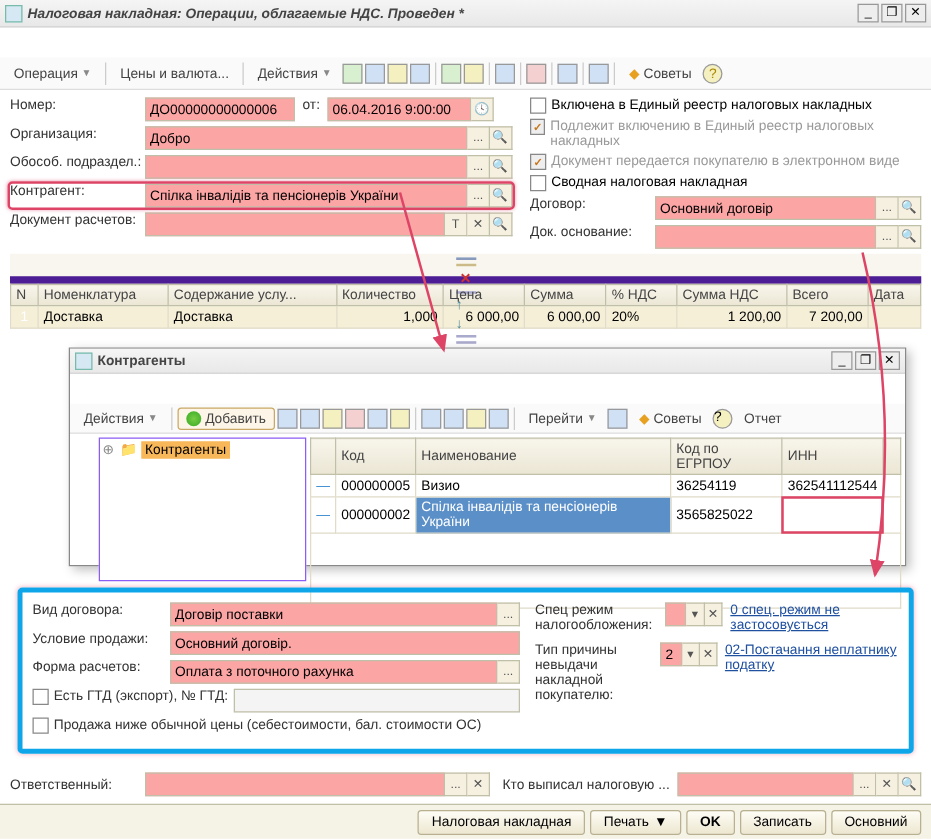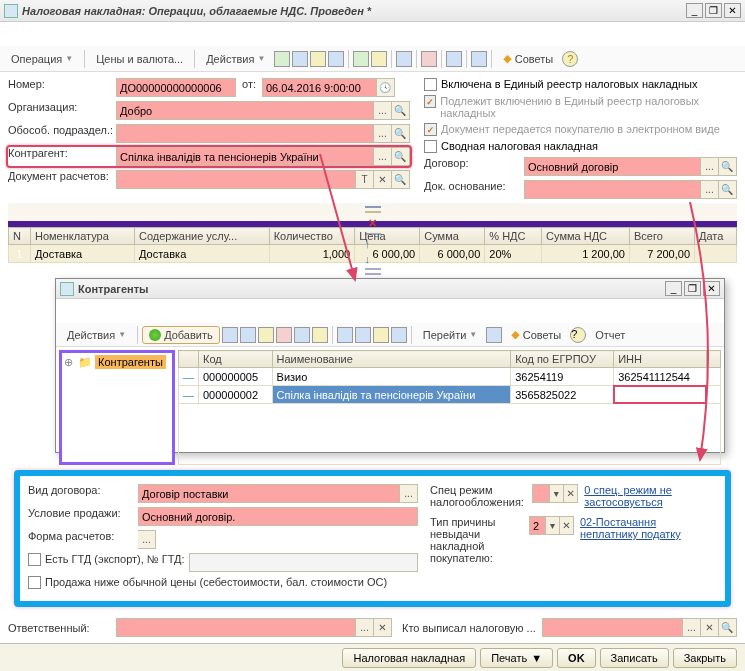--- a/index.html
+++ b/index.html
@@ -43,26 +43,26 @@
 .gico.up::after { content: "↑"; color: #489; }
 .gico.dn::after { content: "↓"; color: #489; }
 .gico.s { background: #eef; border: 1px solid #aac; }
 .grid { border: 1px solid #c0bfa8; }
 .grid th { background: linear-gradient(#f8f5eb,#ebe6d4); border: 1px solid #c0bfa8; padding: 2px 4px; text-align: left; font-weight: normal; color: #444; }
 .grid td { border: 1px solid #e0dcc8; padding: 2px 4px; height: 18px; }
 .grid tbody tr.sel td { background: #f5efd8; }
 .rownum { background: #7aa5d6; color: #fff; text-align: center; }
 .subwin { position: absolute; left: 55px; top: 278px; width: 670px; height: 175px; border: 1px solid #888; background: #fff; box-shadow: 3px 3px 8px rgba(0,0,0,.25); }
 .subwin .windowbar { height: 20px; }
-.tree { width: 116px; border: 3px solid #8b5cf6; background: #fff; height: 115px; padding: 2px; }
+.tree { width: 166px; border: 1px solid #8b5cf6; background: #fff; height: 115px; padding: 2px; margin-left: 20px; }
 .treeitem { background: #f8b85a; padding: 1px 3px; display: inline-block; }
 .cellsel { background: #5b8fc8; color: #fff; }
 .hlcell { position: relative; }
 .hlcell::after { content: ""; position: absolute; inset: -1px; border: 2px solid #d46; pointer-events: none; }
-.bottom { border: 6px solid #0ea5e9; border-radius: 4px; padding: 8px; margin: 8px; box-shadow: 0 0 4px rgba(220,60,100,.4); position: absolute; top: 462px; left: 6px; right: 6px; }
+.bottom { border: 4px solid #0ea5e9; border-radius: 4px; padding: 8px; margin: 8px; box-shadow: 0 0 4px rgba(220,60,100,.4); position: absolute; top: 462px; left: 6px; right: 6px; }
 .footer { position: absolute; bottom: 0; left: 0; right: 0; background: #f5f2e6; border-top: 1px solid #c0bfa8; height: 28px; display: flex; align-items: center; justify-content: flex-end; padding: 0 8px; gap: 4px; }
 .btn { padding: 3px 10px; border: 1px solid #b8b090; background: linear-gradient(#fefdf6,#ede7d0); border-radius: 3px; cursor: pointer; display: inline-flex; align-items: center; gap: 4px; }
 .arrow { position: absolute; pointer-events: none; }
 .resprow { position: absolute; bottom: 34px; left: 8px; right: 8px; display: flex; align-items: center; }
 </style>
 </head>
 <body>
 
 <div class="windowbar">
   <div class="ico"></div>
@@ -322,20 +322,21 @@
         <span class="lbl" style="width:110px">Вид договора:</span>
         <span class="inp" style="flex:1">Договір поставки</span>
         <span class="qbtn">...</span>
       </div>
       <div class="row">
         <span class="lbl" style="width:110px">Условие продажи:</span>
         <span class="inp" style="flex:1">Основний договір.</span>
       </div>
       <div class="row">
         <span class="lbl" style="width:110px">Форма расчетов:</span>
+        <span class="inp" style="flex:1">Оплата з поточного рахунка</span>
         <span class="qbtn">...</span>
       </div>
       <div class="row">
         <span class="cb"></span>
         <span class="lbl">Есть ГТД (экспорт), № ГТД:</span>
         <span class="inp" style="flex:1;margin-left:4px;background:#f4f4f4"></span>
       </div>
       <div class="row">
         <span class="cb"></span>
         <span class="lbl">Продажа ниже обычной цены (себестоимости, бал. стоимости ОС)</span>
@@ -373,21 +374,21 @@
 </div>
 
 <div class="footer">
   <span class="btn">Налоговая накладная</span>
   <span class="btn">
       <span>Печать</span>
       <span class="dd">▼</span>
     </span>
   <span class="btn" style="font-weight:bold">OK</span>
   <span class="btn">Записать</span>
-  <span class="btn">Закрыть</span>
+  <span class="btn">Основний</span>
 </div>
 
 <svg class="arrow" style="left:310px;top:150px" width="60" height="140">
   <defs>
       <marker id="ah1" markerWidth="8" markerHeight="8" refX="6" refY="3" orient="auto">
         <path d="M0,0 L7,3 L0,6 Z" fill="#d46"></path>
       </marker>
     </defs>
   <path d="M10,4 L45,130" stroke="#d46" stroke-width="2" fill="none" marker-end="url(#ah1)"></path>
 </svg>

